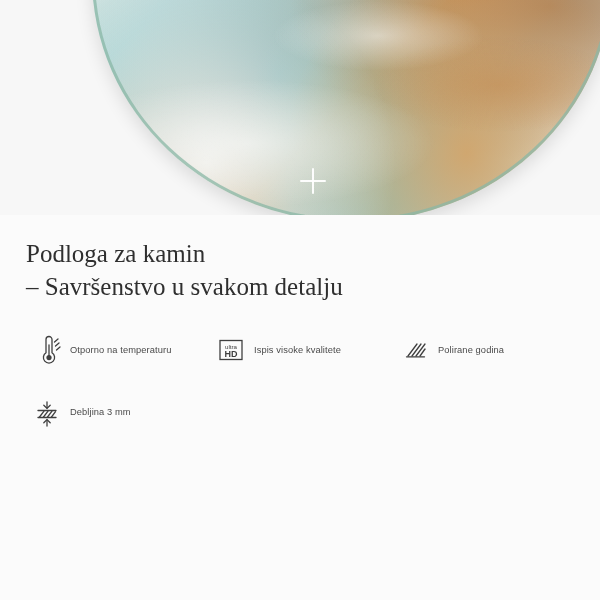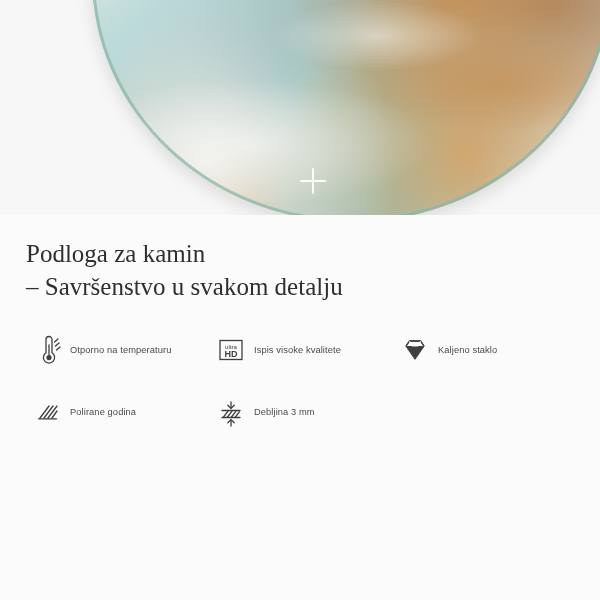--- a/index.html
+++ b/index.html
@@ -177,31 +177,20 @@
         <svg width="40" height="40" viewBox="0 0 40 40">
           <rect x="9" y="10.5" width="22" height="19" fill="none" stroke="#3f3f3f" stroke-width="1.3"></rect>
           <text x="20" y="19" text-anchor="middle" font-family="Liberation Sans, sans-serif" font-size="6.2" fill="#3f3f3f">ultra</text>
           <text x="20" y="27" text-anchor="middle" font-family="Liberation Sans, sans-serif" font-size="9" font-weight="bold" fill="#3f3f3f">HD</text>
         </svg>
       </div>
       <div class="feature-label">Ispis visoke kvalitete</div>
     </div>
 
 
-    <div class="feature">
-      <div class="feature-icon">
-        <svg width="40" height="40" viewBox="0 0 40 40">
-          <path d="M11 16h18l-9 13z" fill="#3f3f3f"></path>
-          <path d="M11 16l3.5-5h11L29 16" fill="none" stroke="#3f3f3f" stroke-width="1.3" stroke-linejoin="round"></path>
-          <path d="M14.5 11L11 16l9 13 9-13-3.5-5z" fill="none" stroke="#3f3f3f" stroke-width="1.3" stroke-linejoin="round"></path>
-          <path d="M14.5 11l2.2 5h6.6l2.2-5" fill="none" stroke="#ffffff" stroke-width="0.9"></path>
-        </svg>
-      </div>
-      <div class="feature-label">Kaljeno staklo</div>
-    </div>
 
     <div class="feature">
       <div class="feature-icon">
         <svg width="40" height="40" viewBox="0 0 40 40" stroke="#3f3f3f" stroke-width="1.3" stroke-linecap="round">
           <line x1="13" y1="26" x2="22" y2="14"></line>
           <line x1="17" y1="26" x2="26" y2="14"></line>
           <line x1="21" y1="26" x2="30" y2="14"></line>
           <line x1="25" y1="26" x2="30" y2="19"></line>
           <line x1="11.5" y1="26.8" x2="29.5" y2="26.8"></line>
         </svg>

